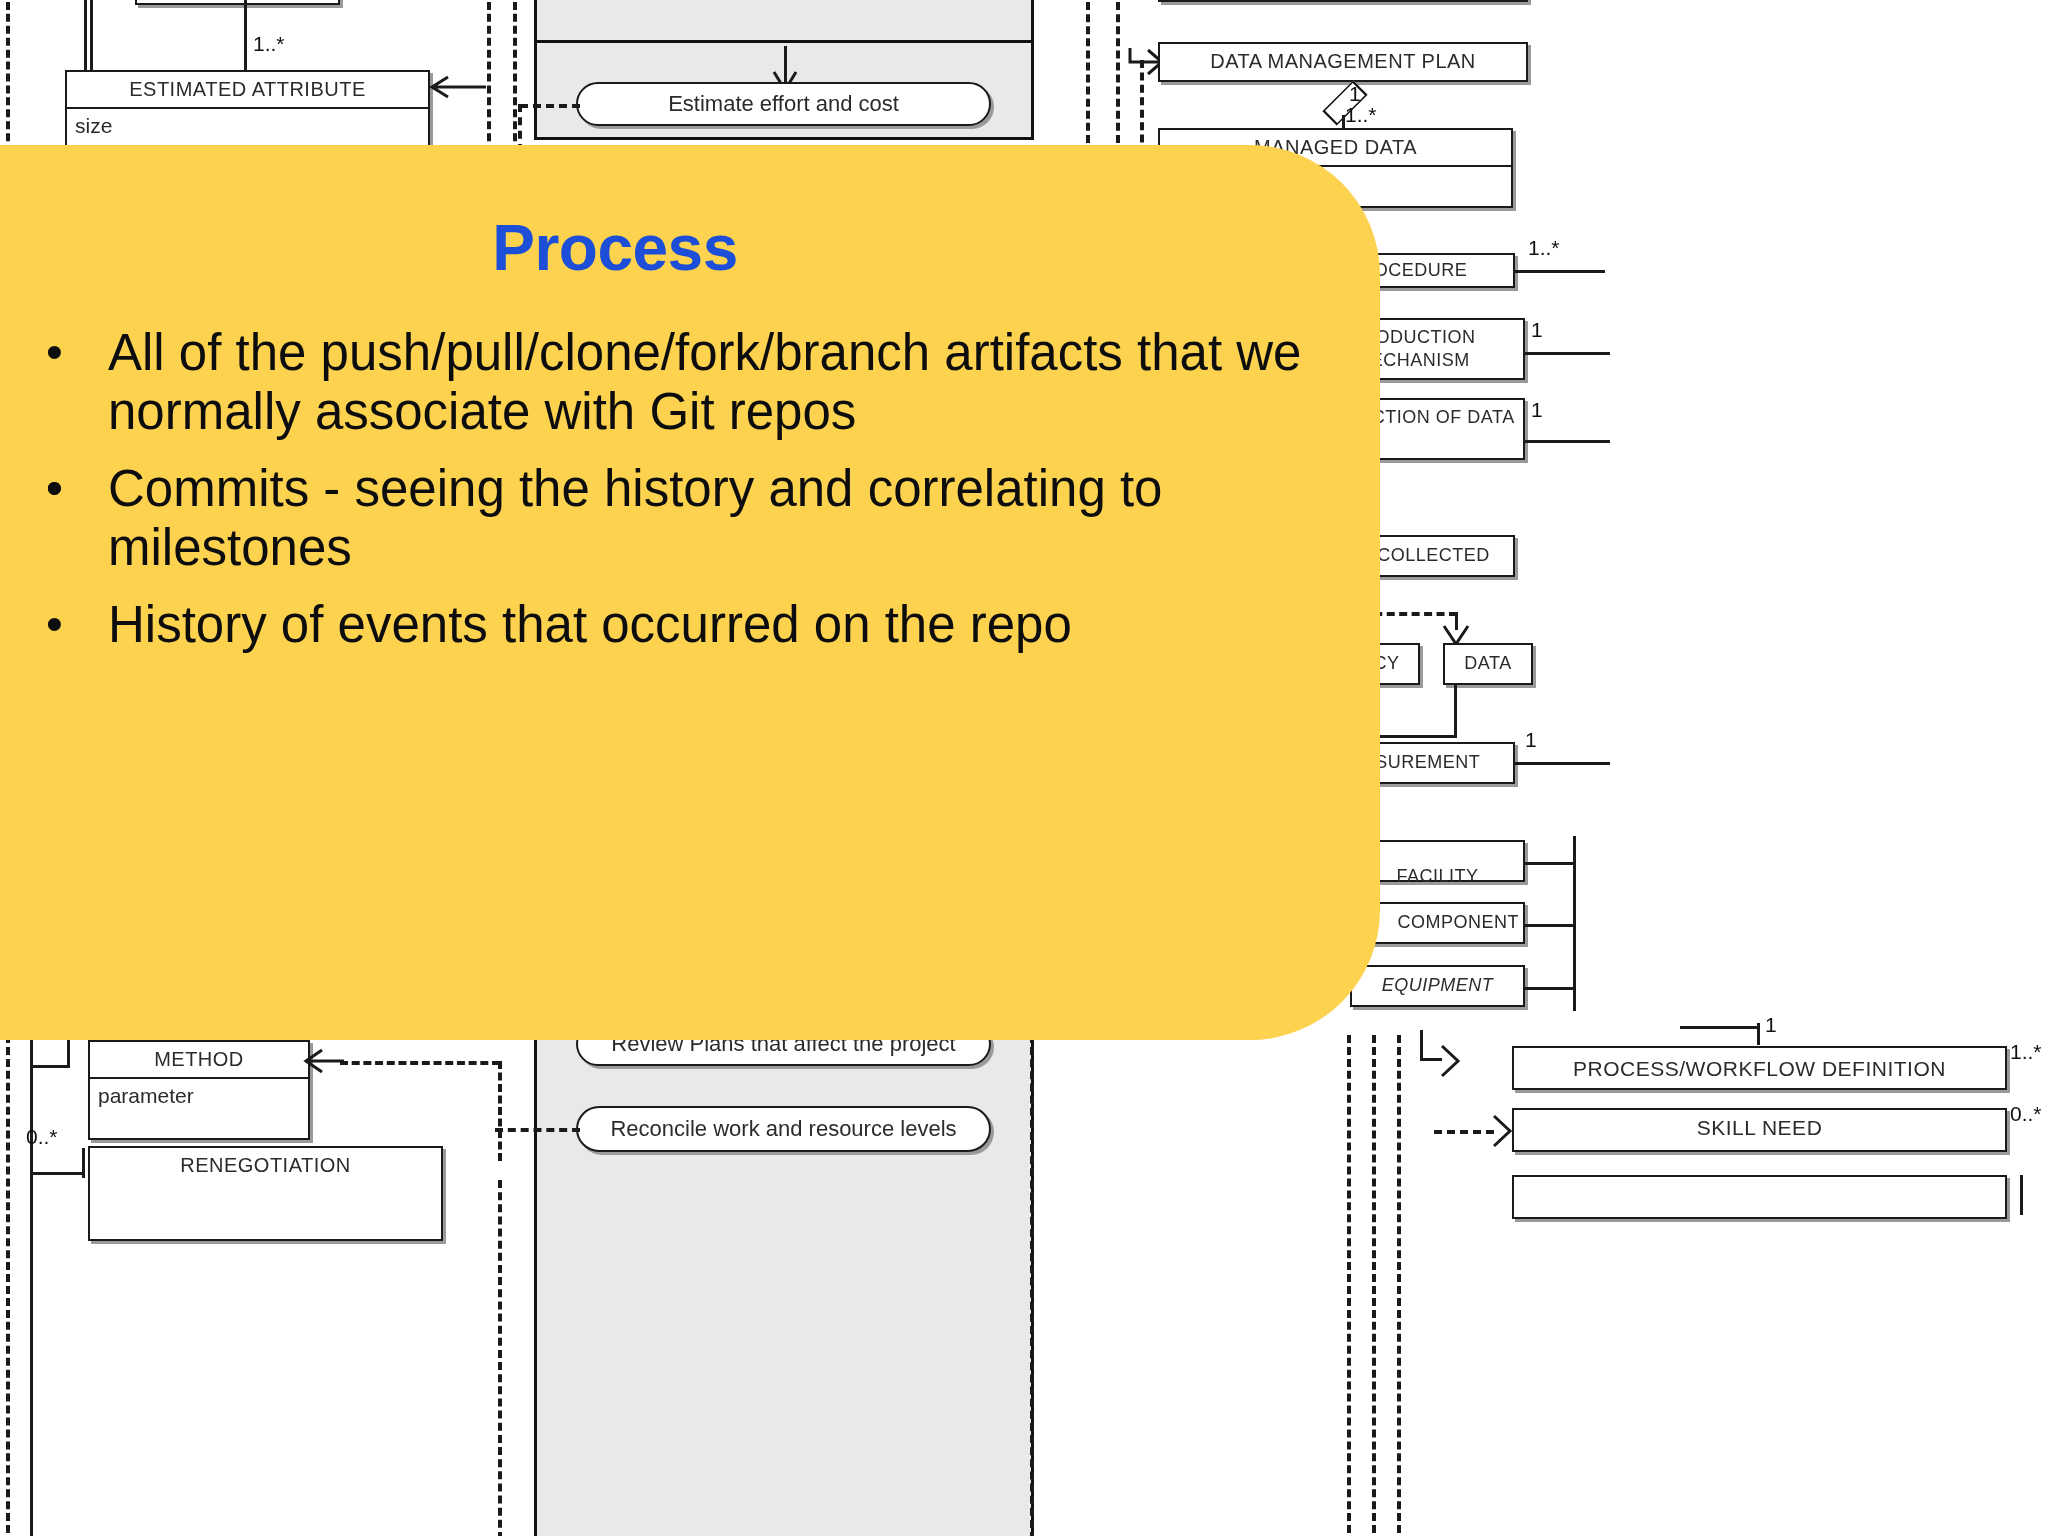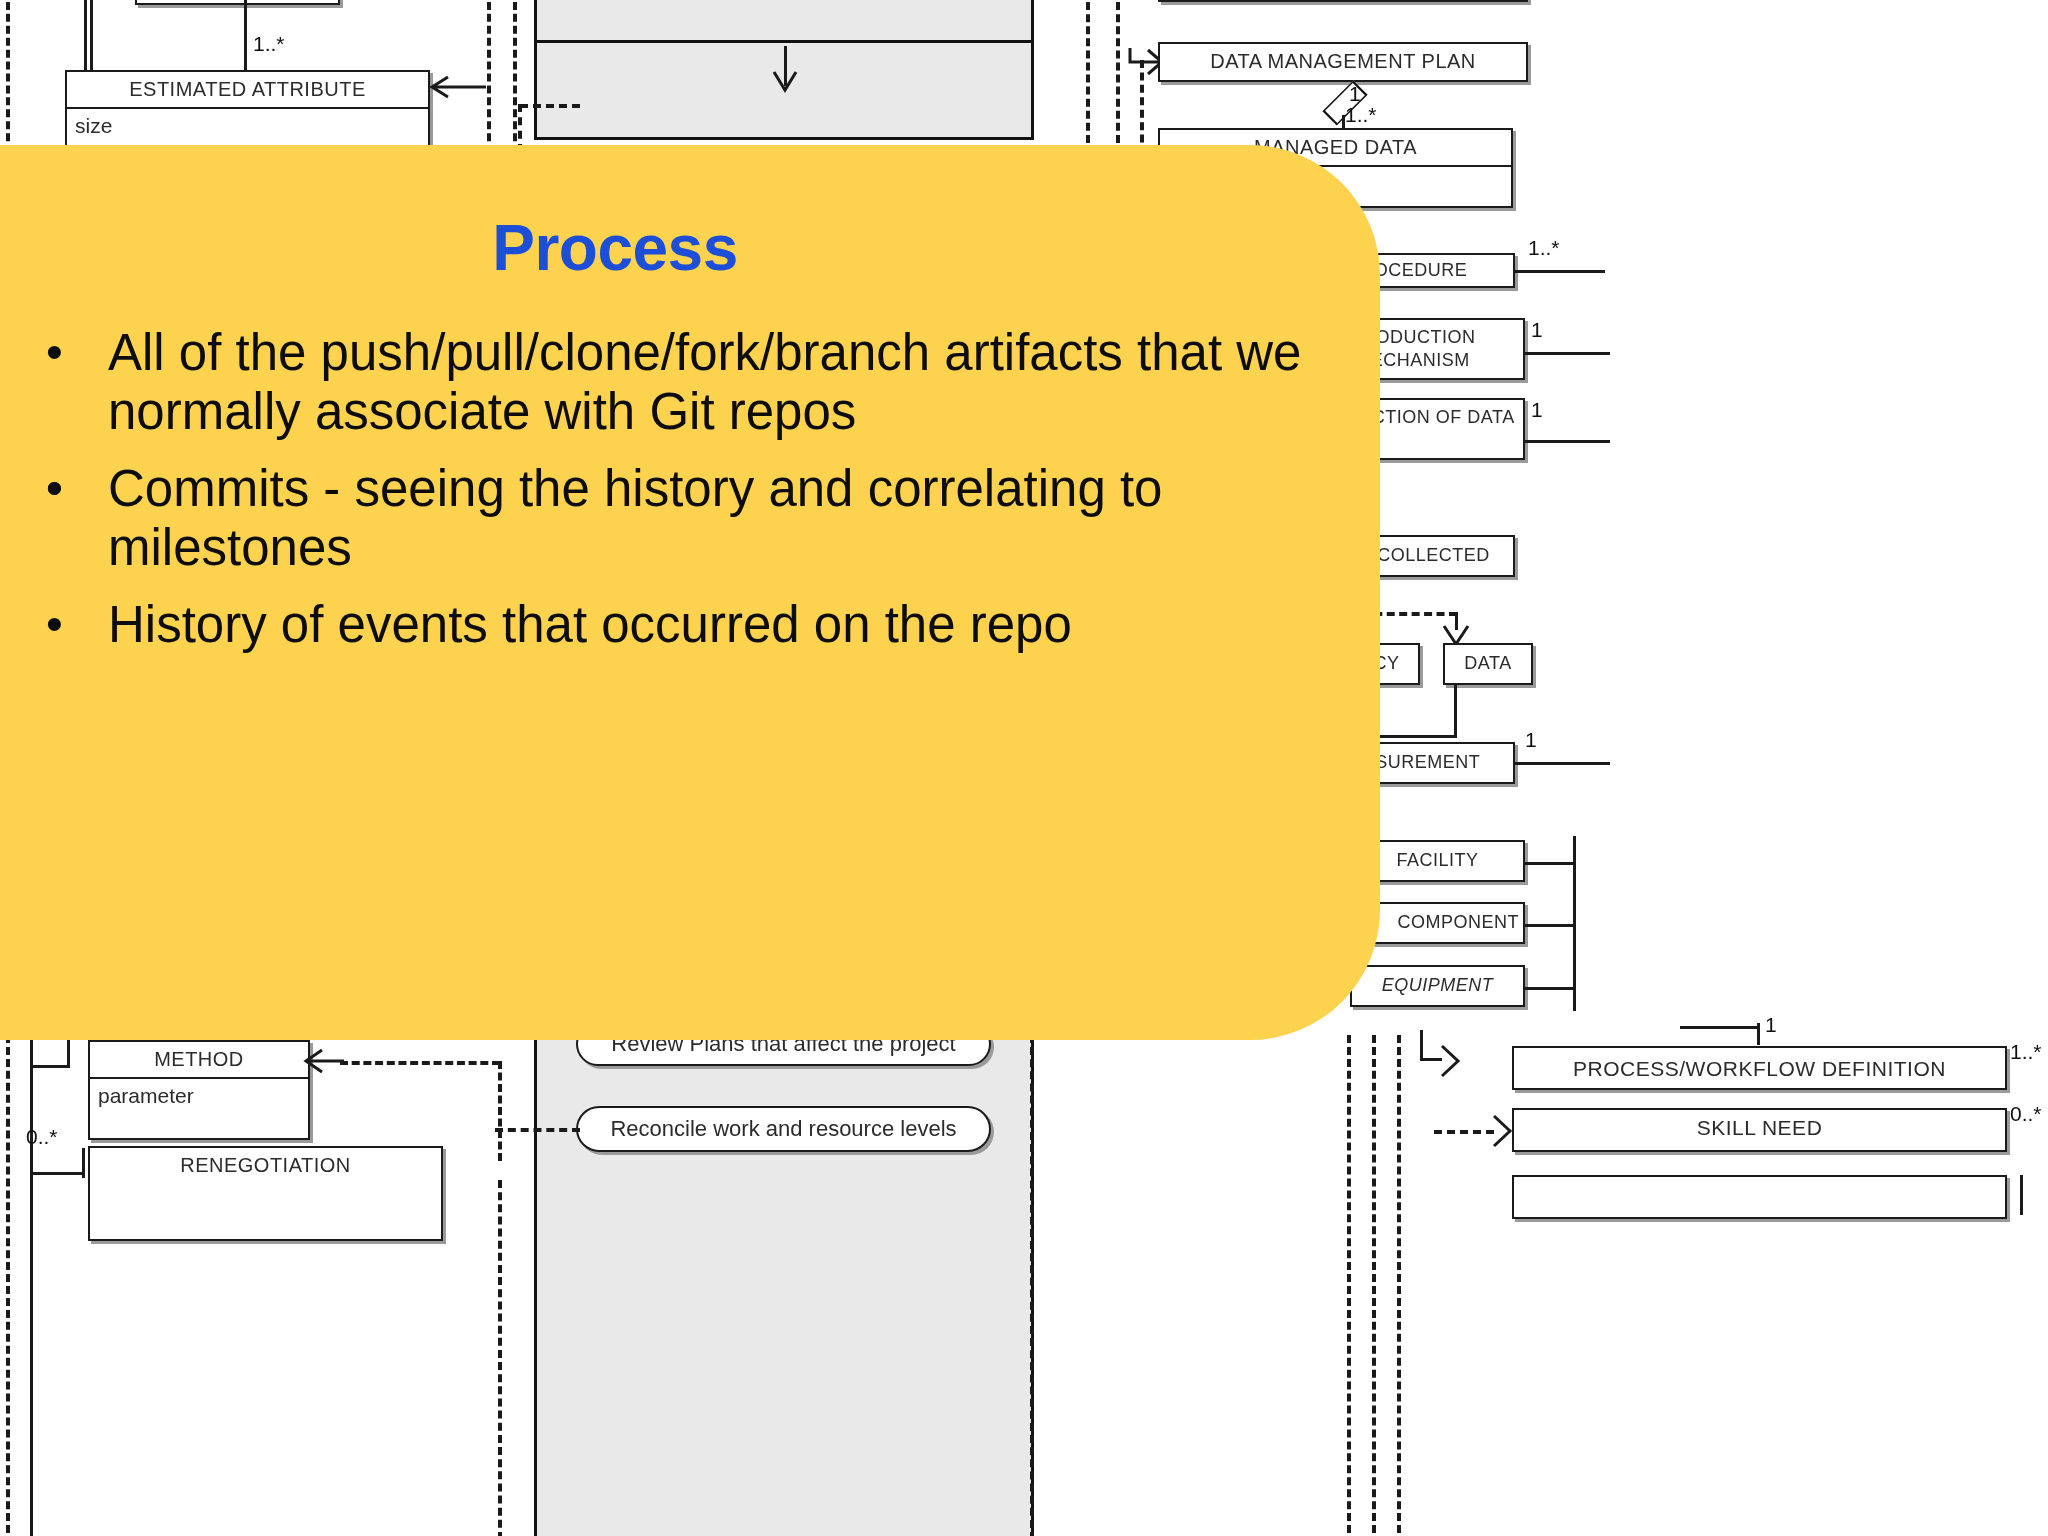--- a/index.html
+++ b/index.html
@@ -108,20 +108,21 @@
     <div class="hdr">RENEGOTIATION</div>
   </div>
 
   <div class="panel" style="left:534px;top:-120px;width:500px;height:260px;"></div>
 
   <div class="panel" style="left:534px;top:40px;width:500px;height:100px;"></div>
   <div class="ln vln" style="left:784px;top:46px;height:40px;"></div>
   <svg class="arrow" style="left:770px;top:68px;" width="30" height="26">
      <path d="M4 4 L15 22 L26 4" stroke="#1a1a1a" stroke-width="3" fill="none"></path>
   </svg>
+  <div class="pill" style="left:576px;top:82px;width:415px;height:44px;">Estimate effort and cost</div>
   <div class="dashh" style="left:520px;top:104px;width:60px;"></div>
   <div class="dashv" style="left:518px;top:104px;height:48px;"></div>
 
   <div class="panel" style="left:534px;top:1030px;width:500px;height:510px;"></div>
   <div class="pill" style="left:576px;top:1022px;width:415px;height:44px;">Review Plans that affect the project</div>
   <div class="pill" style="left:576px;top:1106px;width:415px;height:46px;">Reconcile work and resource levels</div>
   <div class="dashh" style="left:495px;top:1128px;width:85px;"></div>
   <div class="dashv" style="left:1030px;top:1035px;height:505px;"></div>
 
   <div class="dashv" style="left:1086px;top:-10px;height:165px;"></div>
@@ -188,21 +189,21 @@
   <div class="ln hln" style="left:1345px;top:735px;width:112px;"></div>
 
   <div class="ubox" style="left:1300px;top:742px;width:215px;height:42px;">
     <div class="hdr small" style="font-size:18px;padding-top:8px;">MEASUREMENT</div>
   </div>
   <div class="mult" style="left:1525px;top:728px;">1</div>
   <div class="ln hln" style="left:1515px;top:762px;width:95px;"></div>
 
   <div class="ln vln" style="left:1573px;top:836px;height:175px;"></div>
   <div class="ubox" style="left:1350px;top:840px;width:175px;height:42px;">
-    <div class="hdr small" style="font-size:18px;padding-top:8px;">FACILITY</div>
+    <div class="hdr small" style="font-size:18px;padding-top:24px;">FACILITY</div>
   </div>
   <div class="ln hln" style="left:1523px;top:862px;width:52px;"></div>
 
   <div class="ubox" style="left:1350px;top:902px;width:175px;height:42px;">
     <div class="hdr small" style="font-size:18px;padding-top:8px;text-align:right;">COMPONENT</div>
   </div>
   <div class="ln hln" style="left:1523px;top:924px;width:52px;"></div>
 
   <div class="ubox" style="left:1350px;top:965px;width:175px;height:42px;font-style:italic;">
     <div class="hdr small" style="font-size:18px;padding-top:8px;">EQUIPMENT</div>

